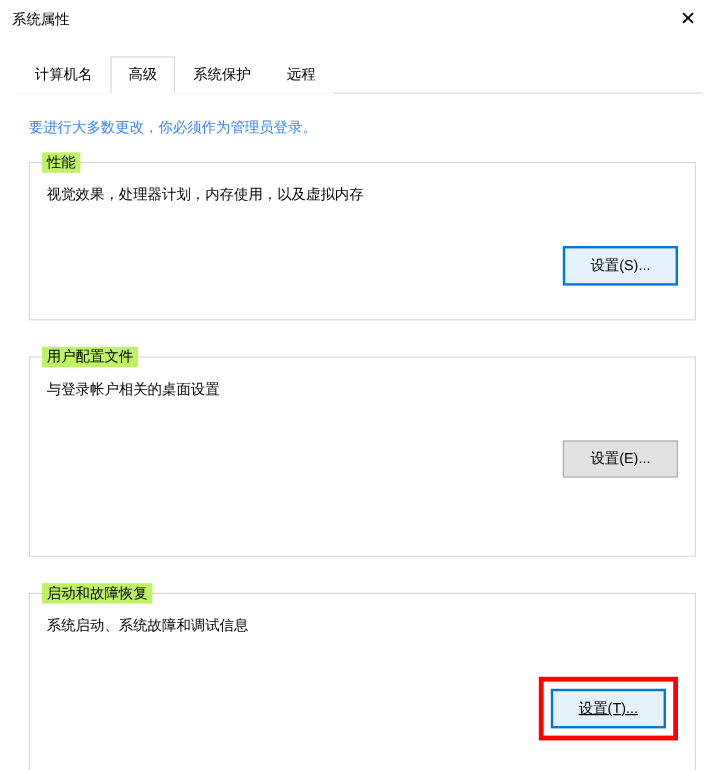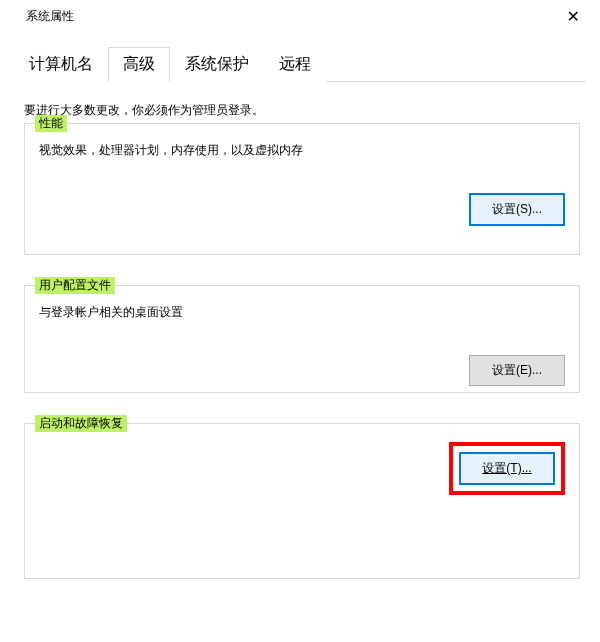--- a/index.html
+++ b/index.html
@@ -19,60 +19,59 @@
       display: flex;
       justify-content: space-between;
       align-items: center;
       height: 32px;
       padding: 0 12px 0 10px;
       background: #fff;
     }
     .titlebar-title {
       font-size: 12px;
       color: #000;
-      margin-left: 16px;
     }
     .close-btn {
       font-size: 16px;
       font-weight: 300;
       color: #000;
       cursor: pointer;
       padding: 4px 8px;
     }
     .tabs-wrap {
       padding: 14px 14px 0 14px;
     }
     .tabs {
       display: flex;
       border-bottom: 1px solid #d9d9d9;
       position: relative;
     }
     .tab {
       padding: 6px 14px;
-      font-size: 16px;
+      font-size: 12px;
       color: #000;
       background: #fff;
       border: 1px solid transparent;
       border-bottom: none;
       cursor: pointer;
       position: relative;
       top: 1px;
     }
     .tab.active {
       border: 1px solid #d9d9d9;
       border-bottom: 1px solid #fff;
       background: #fff;
     }
     .content {
       padding: 20px 20px 0 24px;
     }
     .intro {
       font-size: 12px;
-      color: #000000;
-      margin-bottom: 4px;
+      color: #3b82f6;
+      margin-bottom: 20px;
     }
     .groupbox {
       border: 1px solid #d9d9d9;
       position: relative;
       margin-bottom: 30px;
       padding: 18px 14px 14px 14px;
     }
     .groupbox-title {
       position: absolute;
       top: -9px;
@@ -109,21 +108,21 @@
     .btn-wrap-red {
       border: 4px solid #ff0000;
       padding: 6px;
       display: inline-block;
     }
     .btn-wrap-red .btn {
       margin: 0;
       text-decoration: underline;
     }
     .gb-perf { height: 132px; }
-    .gb-user { height: 108px; }
+    .gb-user { height: 167px; }
     .gb-startup { height: 156px; }
   </style>
 </head>
 <body>
 
 <div class="titlebar">
   <span class="titlebar-title">系统属性</span>
   <span class="close-btn">✕</span>
 </div>
 
@@ -150,19 +149,20 @@
   <div class="groupbox gb-user">
     <div class="groupbox-title">用户配置文件</div>
     <div class="group-desc">与登录帐户相关的桌面设置</div>
     <div class="btn-row">
       <button class="btn">设置(E)...</button>
     </div>
   </div>
 
   <div class="groupbox gb-startup">
     <div class="groupbox-title">启动和故障恢复</div>
+    <div class="group-desc">系统启动、系统故障和调试信息</div>
     <div class="btn-row">
       <span class="btn-wrap-red">
         <button class="btn highlight-blue">设置(T)...</button>
       </span>
     </div>
   </div>
 </div>
 
 </body></html>

